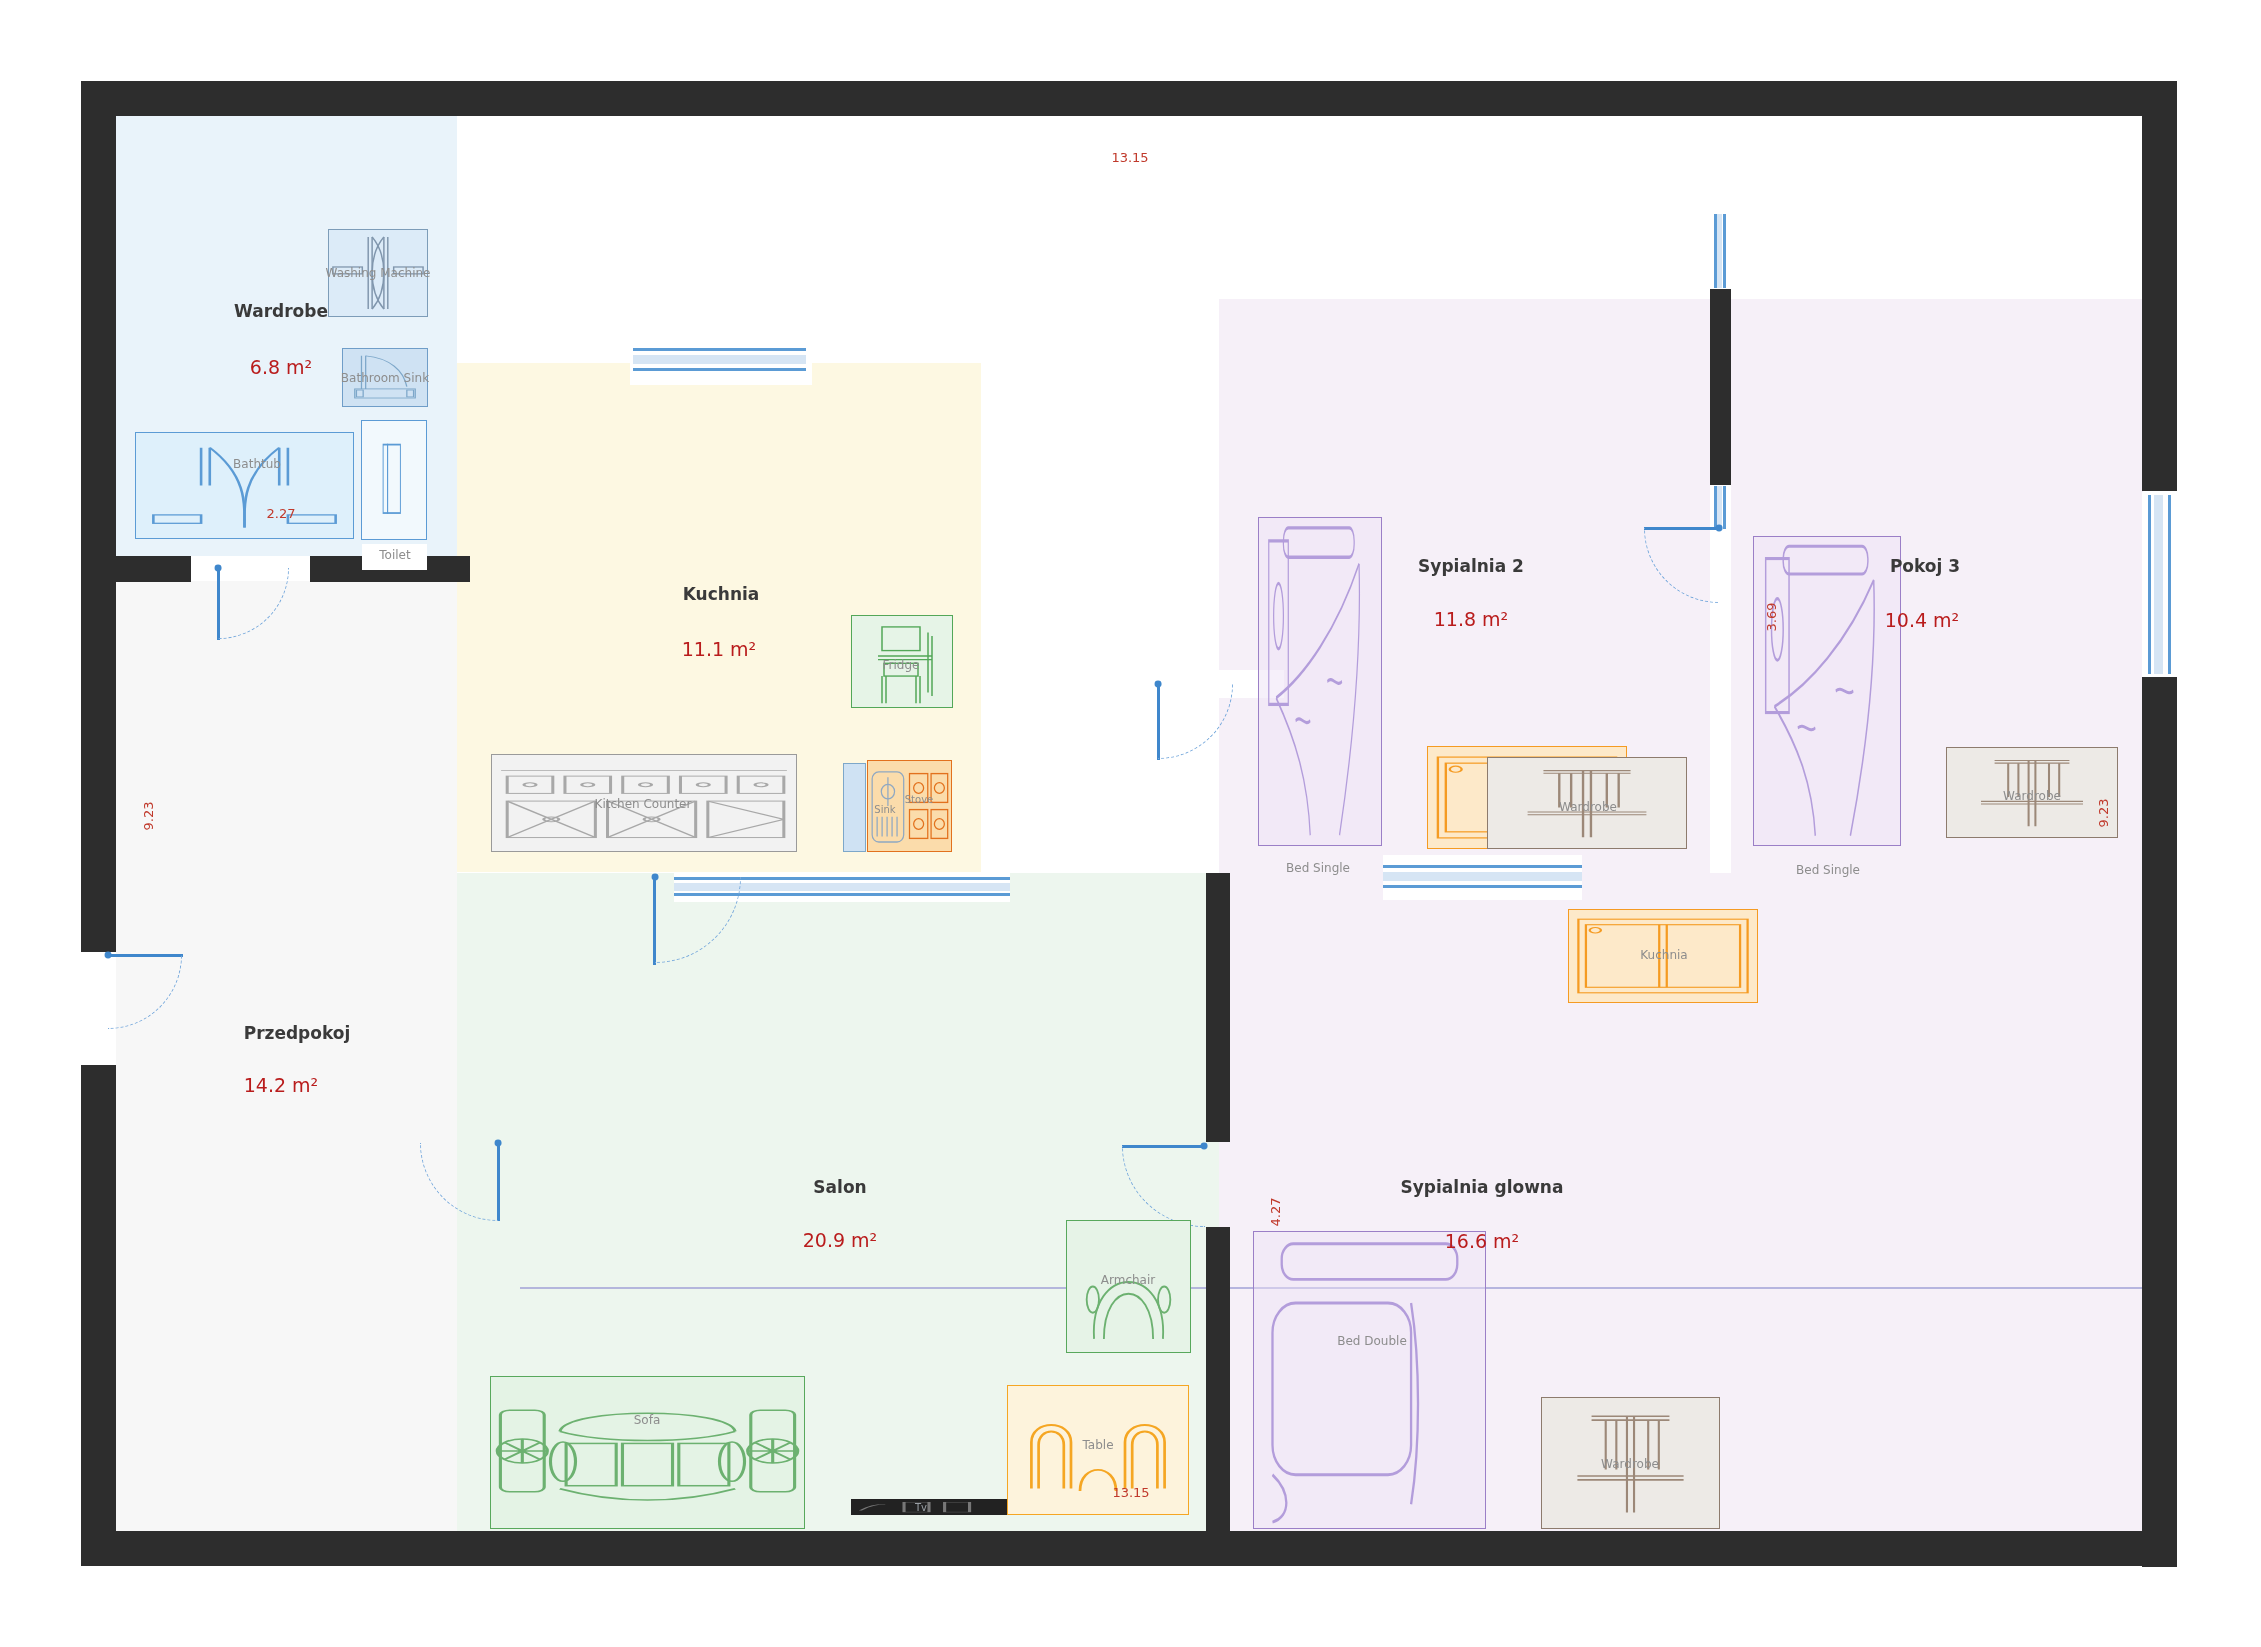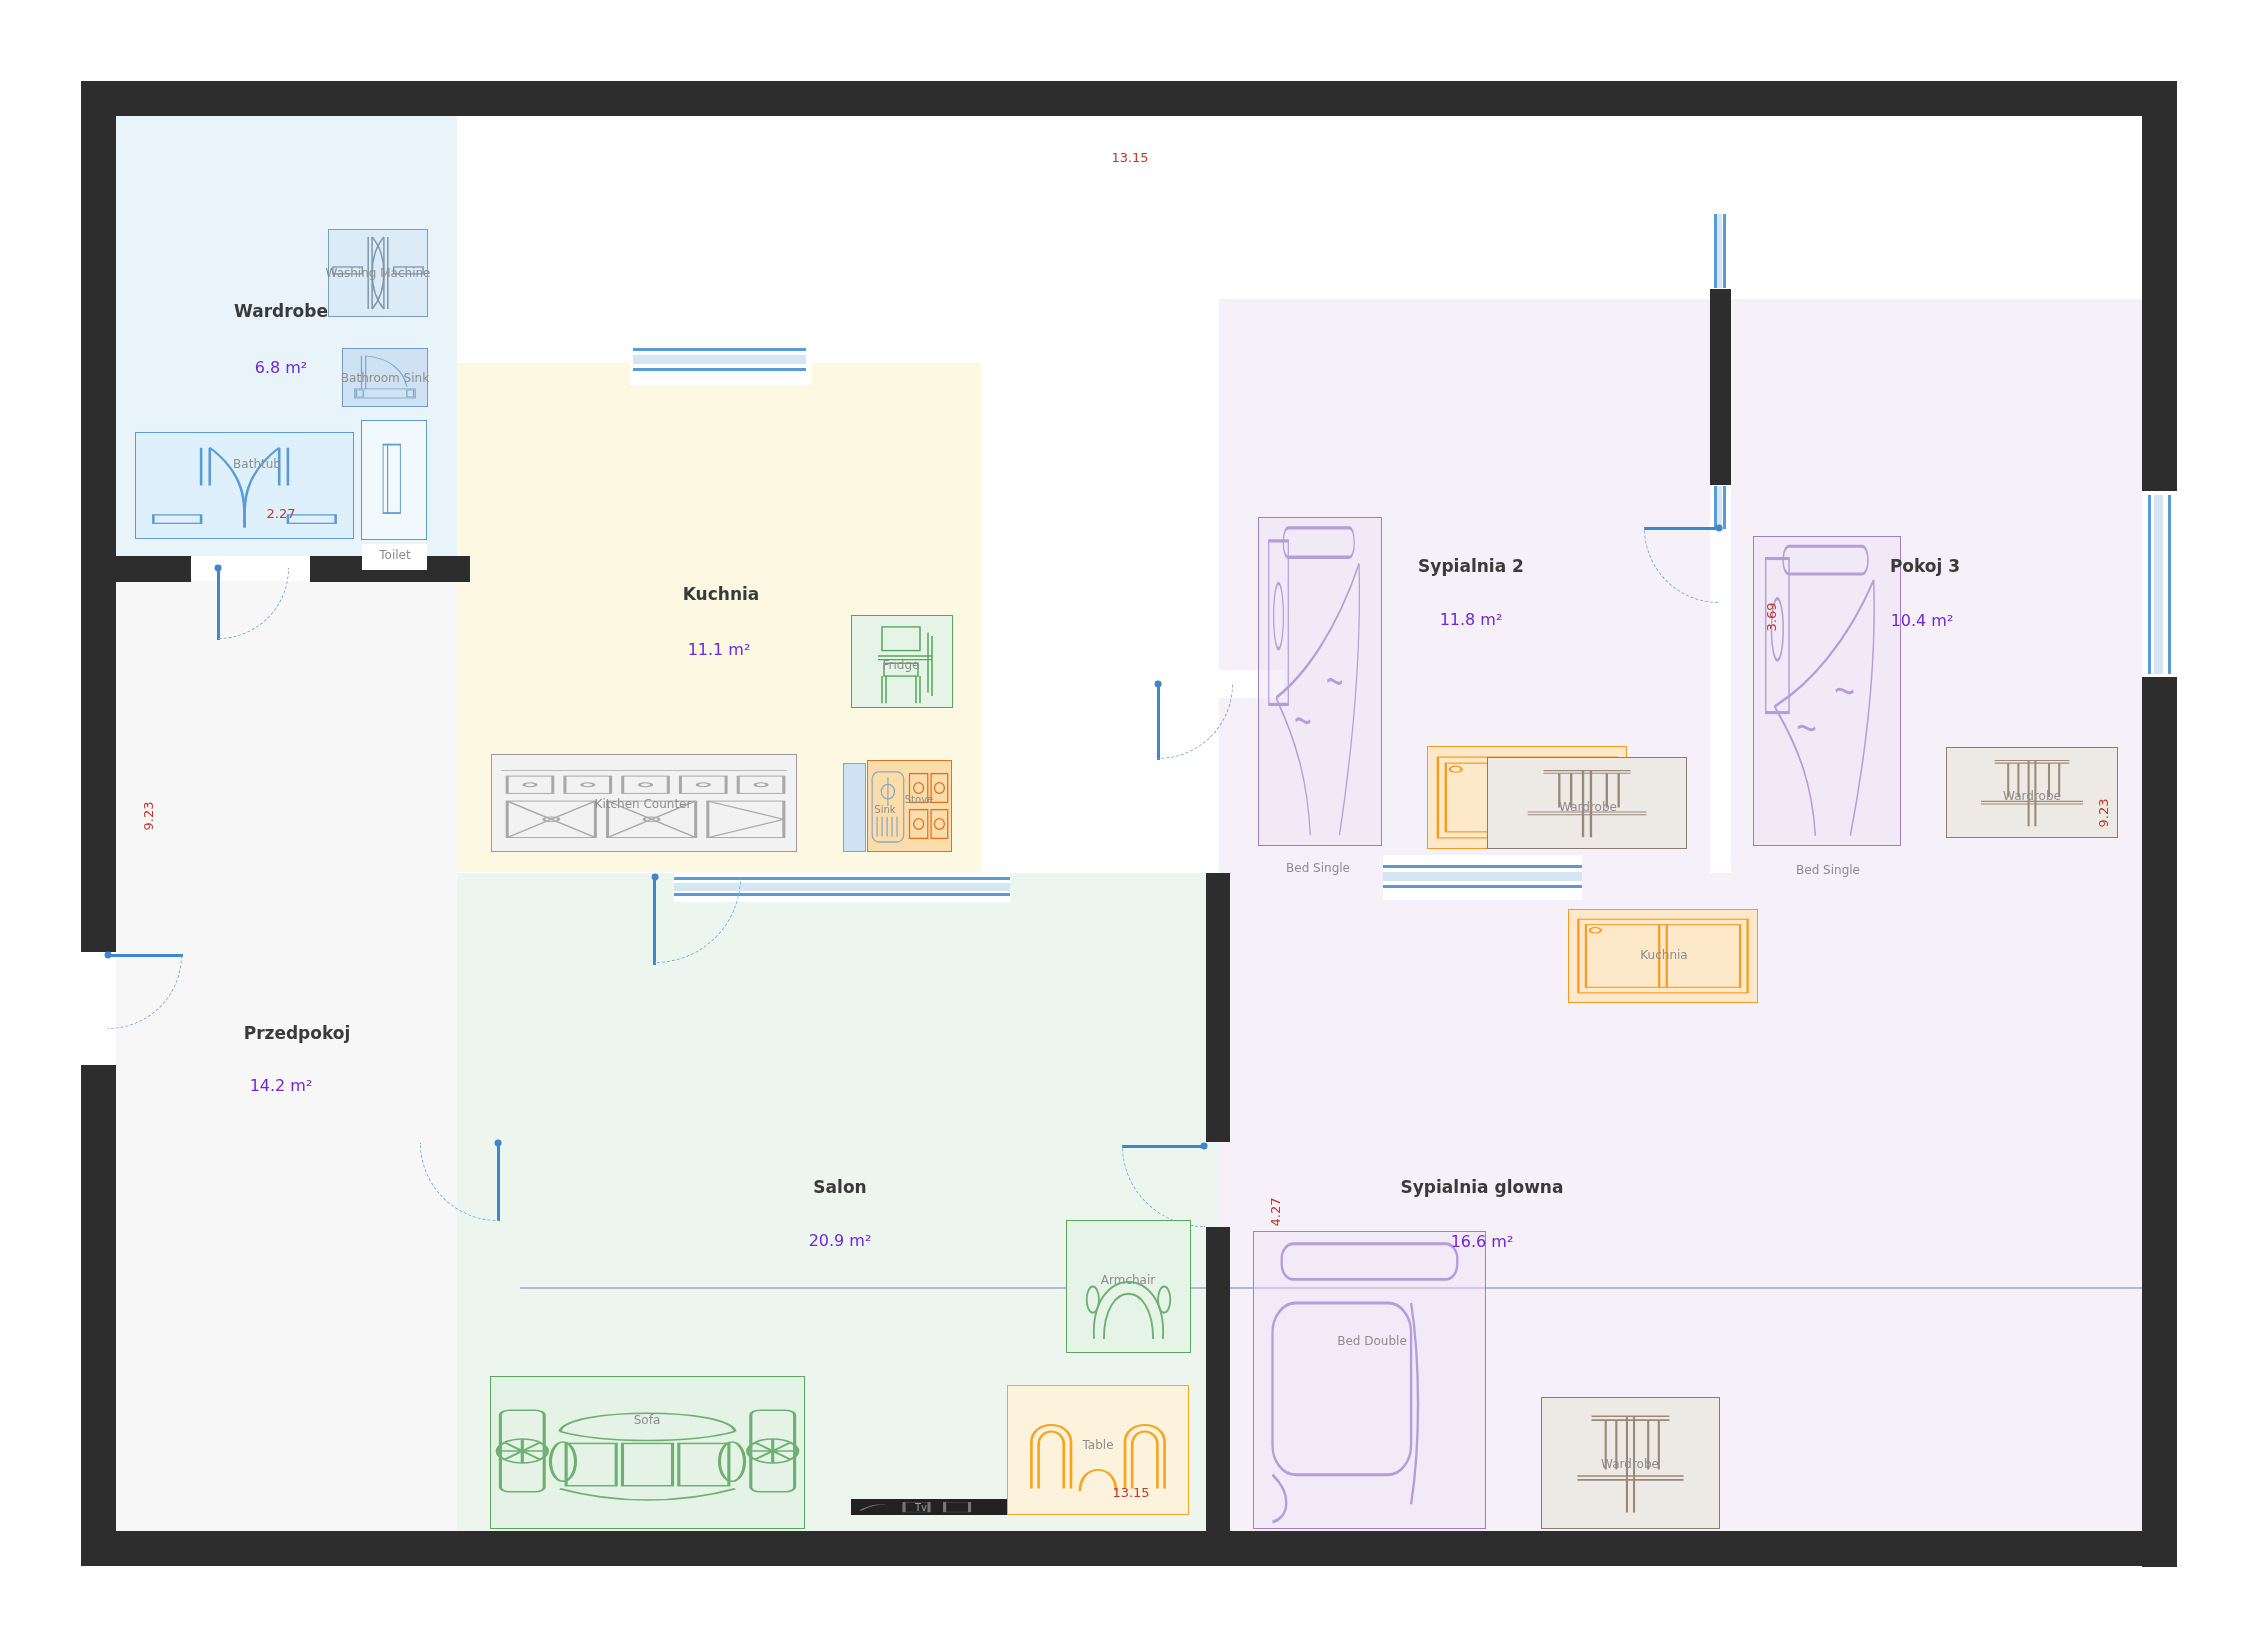--- a/index.html
+++ b/index.html
@@ -1,21 +1,21 @@
 <!DOCTYPE html>
 <html style="font-size:10px"><head>
 <meta charset="utf-8">
 <style>
   html,body{margin:0;padding:0;background:#ffffff;}
   body{font-family:"DejaVu Sans", sans-serif;}
   .plan{position:relative;width:2261px;height:1648px;background:#ffffff;overflow:hidden;}
   .room{position:absolute;}
   .wall{position:absolute;background:#2d2d2d;}
   .rtitle{position:absolute;transform:translate(-50%,-50%);font-size:17px;font-weight:bold;color:#3a3a3a;white-space:nowrap;}
-  .rarea{position:absolute;transform:translate(-50%,-50%);font-size:16px;color:#6d28d9;white-space:nowrap;}
+  .rarea{position:absolute;transform:translate(-50%,-50%);font-size:19px;color:#b91c1c;white-space:nowrap;}
   .flabel{position:absolute;transform:translate(-50%,-50%);font-size:12px;color:#8d8d8d;white-space:nowrap;}
   .flabel.sm{font-size:10px;}
   .flabel.tv{color:#9aa0a6;font-size:10px;}
   .dim{position:absolute;transform:translate(-50%,-50%);font-size:13px;color:#c0392b;white-space:nowrap;}
   .dim.v{transform:translate(-50%,-50%) rotate(-90deg);}
   .furn{position:absolute;box-sizing:border-box;}
   .furn svg{position:absolute;left:0;top:0;width:100%;height:100%;}
   .win{position:absolute;background:#ffffff;}
   .wl{position:absolute;background:#5b9bd5;}
   .wb{position:absolute;background:#d6e5f4;}

